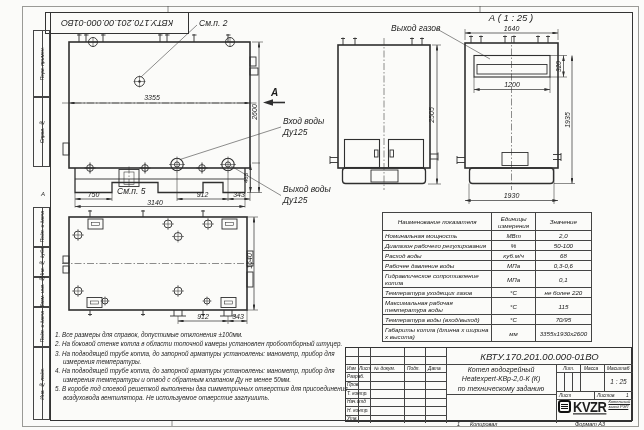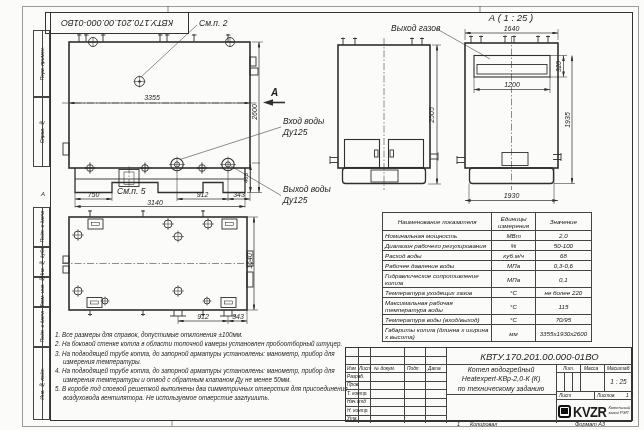--- a/index.html
+++ b/index.html
@@ -45,21 +45,21 @@
       font-family:"Liberation Sans",sans-serif;}
   #tb .ln{background:#444;}
   .tbl{position:absolute;font:italic 4.8px "Liberation Sans",sans-serif;color:#161616;white-space:nowrap;}
   #tb-doc{position:absolute;left:100px;top:0;width:187px;height:16px;display:flex;align-items:center;
           justify-content:center;font:italic 9.5px "Liberation Sans",sans-serif;}
   #tb-title{position:absolute;left:100px;top:16px;width:110px;height:30px;display:flex;flex-direction:column;
             align-items:center;justify-content:center;font:italic 7px "Liberation Sans",sans-serif;
             text-align:center;line-height:1.3;}
   #tb-scale{position:absolute;left:258px;top:24px;width:29px;height:19px;display:flex;align-items:center;
             justify-content:center;font:italic 6.5px "Liberation Sans",sans-serif;}
-  #logo{position:absolute;left:212px;top:52px;width:74px;height:22px;display:flex;align-items:center;gap:2px;}
+  #logo{position:absolute;left:212px;top:52px;width:74px;height:22px;display:flex;gap:2px;text-decoration:underline;}
   #logo-glyph{width:13px;height:13px;border:2px solid #111;border-radius:3px;display:flex;flex-direction:column;
               justify-content:space-evenly;padding:1px;box-sizing:border-box;}
   #logo-glyph b{display:block;height:1.5px;background:#111;}
   #logo-text{font:900 13px "Liberation Sans",sans-serif;letter-spacing:-0.5px;transform:scaleY(1.15);}
   #logo-cap{font:italic 4px "Liberation Sans",sans-serif;line-height:1.2;color:#222;}
   .foot{position:absolute;font:italic 5.5px "Liberation Sans",sans-serif;color:#222;}
   #zoneA{left:41px;top:191px;font:italic 6px "Liberation Sans",sans-serif;}
 </style>
 </head>
 <body>

